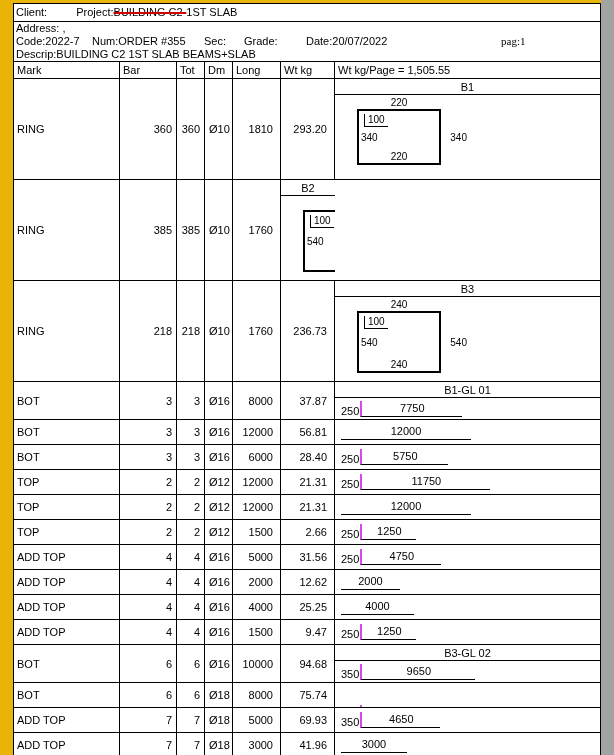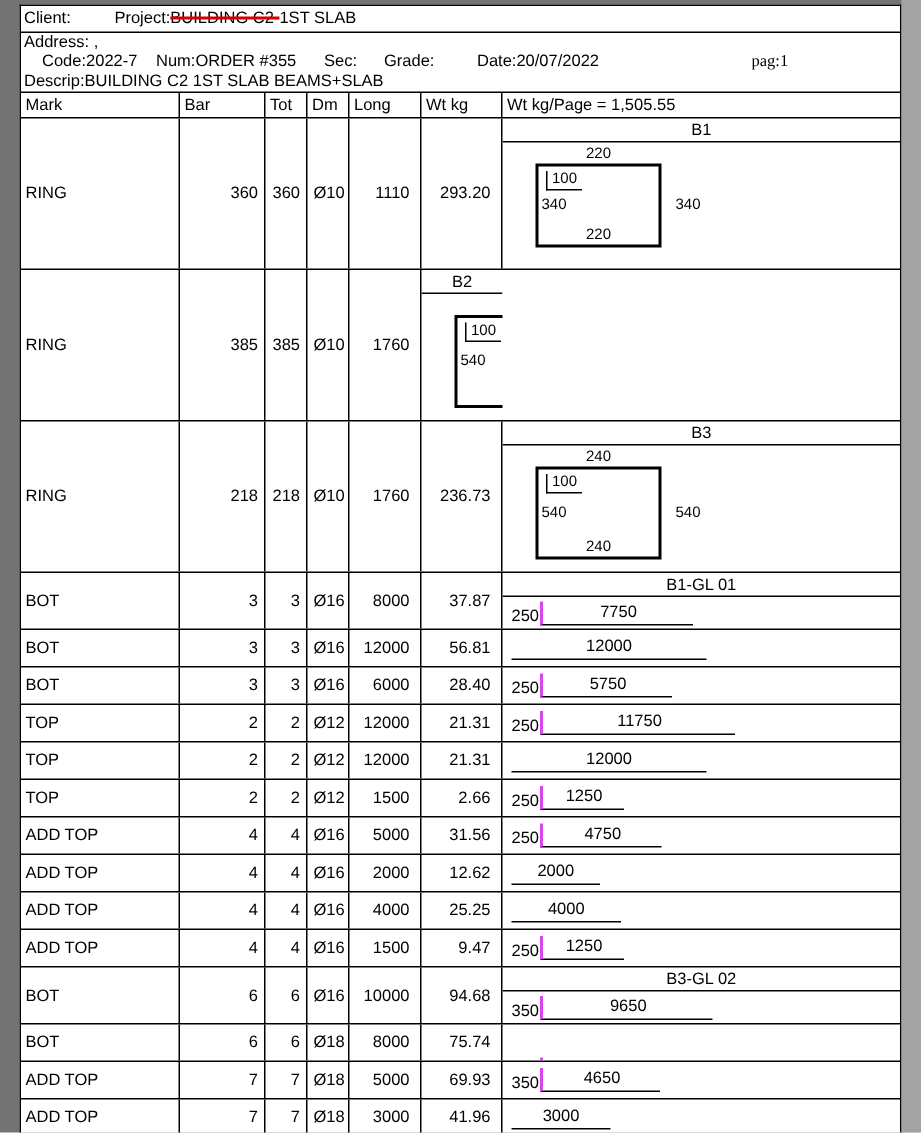--- a/index.html
+++ b/index.html
@@ -3,33 +3,33 @@
 <meta charset="utf-8">
 <style>
   html,body{margin:0;padding:0;}
   body{
     width:614px;height:755px;overflow:hidden;
     font-family:"Liberation Sans", sans-serif;
     background:#a3a3a3;
     color:#000;
   }
   .viewport{position:relative;width:614px;height:755px;overflow:hidden;}
-  .page{position:absolute;left:0;top:0;width:601px;height:755px;background:#737373;}
+  .page{position:absolute;left:0;top:0;width:601px;height:755px;background:#eab308;}
   .side-strip{position:absolute;right:0;top:0;width:13px;height:755px;background:#a3a3a3;}
   .doc{
     position:absolute;left:13px;top:3px;width:586px;
     border:1px solid #000;border-bottom:none;background:#fff;
   }
   
   .hline{height:13px;line-height:13px;font-size:11px;padding-left:2px;white-space:nowrap;overflow:hidden;}
   .hline1{height:17px;line-height:17px;font-size:11px;padding-left:2px;border-bottom:1px solid #000;white-space:nowrap;}
   .proj-group{margin-left:26px;}
   .struck{text-decoration:line-through;text-decoration-color:#d40000;text-decoration-thickness:2px;}
   .meta{position:relative;display:flex;}
-  .meta .m-code{width:76px;flex:none;margin-left:12px;}
+  .meta .m-code{width:76px;flex:none;}
   .meta .m-num{width:112px;flex:none;}
   .meta .m-sec{width:40px;flex:none;}
   .meta .m-grade{width:62px;flex:none;}
   .meta .m-date{flex:none;}
   .meta .m-pag{position:absolute;left:487px;top:0;font-family:Liberation Serif, serif;}
   
   .trow{
     display:grid;
     grid-template-columns:106px 57px 28px 28px 48px 54px 1fr;
     height:24px;border-bottom:1px solid #000;
@@ -112,21 +112,21 @@
         <div class="cell">Wt kg</div>
         <div class="cell c-shape" style="justify-content:flex-start;flex-direction:row;align-items:center;padding-left:3px;">Wt kg/Page = 1,505.55</div>
       </div>
 
       <div>
           <div class="trow trow-ring">
             <div class="cell c-mark">RING</div>
             <div class="cell c-num">360</div>
             <div class="cell c-num">360</div>
             <div class="cell c-dm">Ø10</div>
-            <div class="cell c-num c-long">1110</div>
+            <div class="cell c-num c-long">1810</div>
             <div class="cell c-num c-wt">293.20</div>
             <div class="cell c-shape">
               <div class="band">B1</div>
               <div class="shape-area">
                 <div class="ring">
                   <div class="rdim r-top">220</div>
                   <div class="rrect" style="height: 52px;">
                     <div class="rhook">100</div>
                     <div class="rdim r-left">340</div>
                     <div class="rdim r-bottom">220</div>

